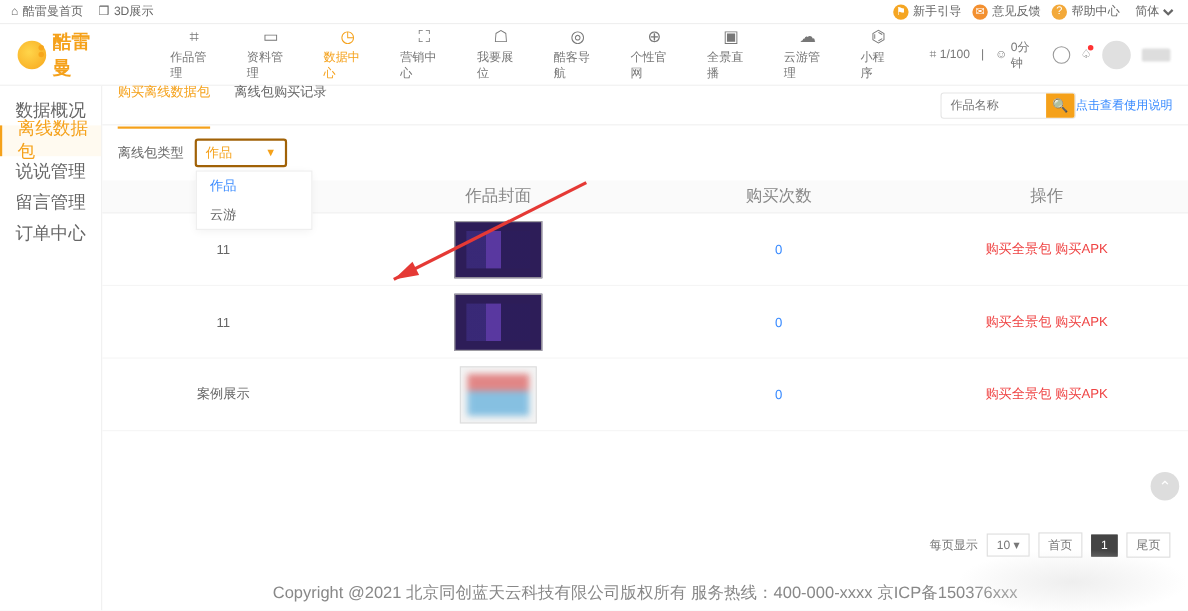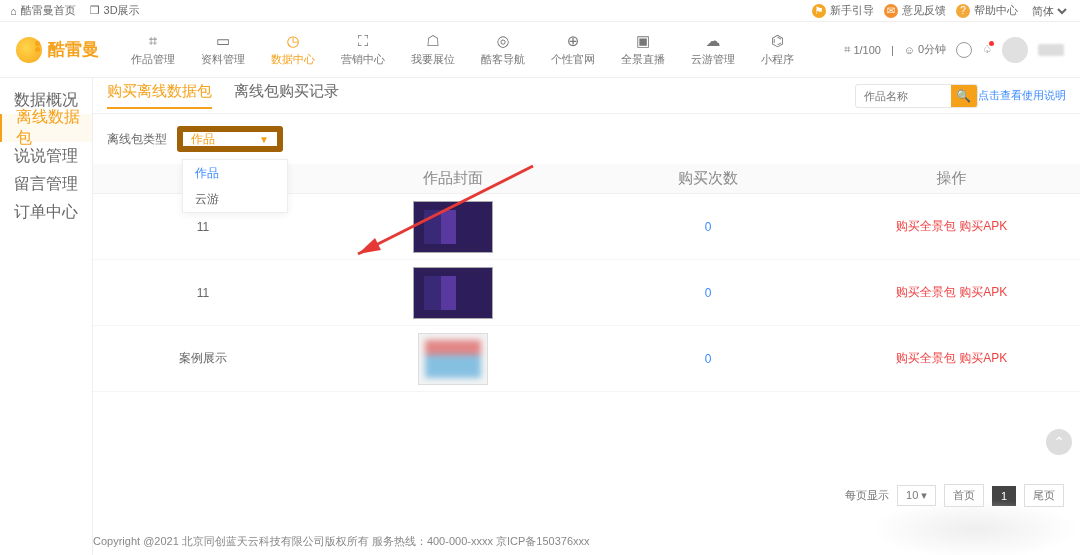--- a/index.html
+++ b/index.html
@@ -9,21 +9,21 @@
 .topbar { height:22px; background:#fff; border-bottom:1px solid #eee; display:flex; align-items:center; padding:0 10px; }
 .topbar .left { display:flex; gap:14px; align-items:center; }
 .topbar .left a { color:#666; font-size:11px; display:flex; align-items:center; gap:4px; }
 .topbar .right { margin-left:auto; display:flex; gap:10px; align-items:center; }
 .pill { display:flex; align-items:center; gap:4px; font-size:11px; color:#666; }
 .pill .dot { width:14px; height:14px; border-radius:50%; display:flex; align-items:center; justify-content:center; font-size:10px; color:#fff; }
 .dot.orange{background:#f5a623} .dot.orange2{background:#f39030} .dot.orange3{background:#f3a93a}
 .topbar select{border:none;font-size:11px;color:#666;background:transparent}
 
 
-.header { height:56px; background:#fff; border-bottom:1px solid #eee; display:flex; align-items:center; padding:0 16px; }
+.header { height:56px; background:#fff; border-bottom:1px solid #eee; display:flex; padding:0 16px;gap:24px; }
 .logo { display:flex; align-items:center; gap:6px; margin-right:26px; }
 .logo-mark { width:26px; height:26px; border-radius:50%; background:radial-gradient(circle at 40% 40%,#ffd54a,#f7a61c); position:relative;}
 .logo-mark::after{content:"";position:absolute;right:2px;top:10px;width:5px;height:5px;border-radius:50%;background:#f7a61c;box-shadow:0 -6px 0 #f7a61c}
 .logo-text { font-size:17px; color:#f5a11a; font-weight:600; }
 .nav { display:flex; gap:14px; }
 .nav-item { display:flex; flex-direction:column; align-items:center; gap:2px; font-size:11px; color:#777; cursor:pointer; padding:2px 6px;}
 .nav-item.active { color:#f5a11a; }
 .nav-item .ic { width:18px; height:18px; display:flex; align-items:center; justify-content:center; font-size:15px;}
 .header-right { margin-left:auto; display:flex; align-items:center; gap:10px; font-size:11px; color:#777;}
 .header-right .stat{display:flex;align-items:center;gap:3px}
@@ -36,30 +36,30 @@
 
 .shell{display:flex;height:477px}
 .sidebar{width:93px;background:#fff;border-right:1px solid #eee;padding-top:8px}
 .side-item{height:28px;display:flex;align-items:center;padding-left:14px;font-size:16px;color:#666;cursor:pointer}
 .side-item.active{color:#f5a11a;border-left:2px solid #f5a11a;background:#fffaf0}
 .main{flex:1;position:relative;background:#f7f7f7}
 
 
 .content{padding:0;background:#fff;margin:0;min-height:100%}
 .tabs-row{display:flex;align-items:center;height:36px;padding:0 14px;border-bottom:1px solid #f0f0f0}
-.tab{font-size:15px;color:#666;margin-right:22px;cursor:pointer;padding-bottom:6px}
+.tab{font-size:12px;color:#666;margin-right:22px;cursor:pointer;padding-bottom:23px}
 .tab.active{color:#f5a11a;border-bottom:2px solid #f5a11a}
 .searchwrap{margin-left:auto;display:flex;align-items:center;}
 .search{display:flex;align-items:center;border:1px solid #e5e5e5;border-radius:3px;height:24px;overflow:hidden}
 .search input{border:none;outline:none;width:95px;font-size:11px;padding:0 8px;color:#999}
 .search .btn{width:26px;height:24px;background:#f5a11a;color:#fff;display:flex;align-items:center;justify-content:center}
 .helplink{color:#3a8bff;font-size:11px}
 .filter-row{display:flex;align-items:center;gap:10px;padding:12px 14px}
 .filter-label{font-size:12px;color:#666}
-.sel{position:relative;width:106px;height:26px;border:6px solid #a16207;border-radius:3px;background:#fff;display:flex;align-items:center;padding:0 8px;font-size:12px;color:#f5a11a;cursor:pointer}
+.sel{position:relative;width:84px;height:26px;border:2px solid #a16207;border-radius:3px;background:#fff;display:flex;align-items:center;padding:0 8px;font-size:12px;color:#f5a11a;cursor:pointer}
 .sel .caret{margin-left:auto;color:#f5a11a;font-size:10px}
 .dropdown{position:absolute;top:27px;left:-1px;width:106px;background:#fff;border:1px solid #eee;box-shadow:0 2px 8px rgba(0,0,0,.06);z-index:5}
 .dd-item{height:26px;display:flex;align-items:center;padding:0 12px;font-size:12px;color:#666;cursor:pointer}
 .dd-item.sel-active{color:#3a8bff}
 
 
 .tbl-head{display:flex;background:#fafafa;height:30px;align-items:center;color:#888;font-size:15px;border-bottom:1px solid #f0f0f0}
 .col-name{flex:0 0 220px;text-align:center}
 .col-cover{flex:0 0 280px;text-align:center}
 .col-count{flex:0 0 230px;text-align:center}
@@ -72,21 +72,21 @@
 .cover.c3::before{inset:6px;background:linear-gradient(180deg,#e07b7b 0 40%,#7bbbe0 40% 100%);filter:blur(3px)}
 .oplink{color:#ef4444;cursor:pointer}
 .count0{color:#3a8bff}
 
 
 .pager{position:absolute;right:16px;bottom:48px;display:flex;align-items:center;gap:8px;font-size:11px;color:#777;filter:blur(.4px)}
 .pager .box{border:1px solid #ddd;padding:3px 8px;background:#fff}
 .pager .pg1{background:#444;color:#fff;border-color:#444}
 
 
-.footer{position:absolute;bottom:6px;left:0;right:0;font-size:11px;color:#888}
+.footer{position:absolute;bottom:6px;left:0;right:0;text-align:center;font-size:15px;color:#888}
 
 
 .arrow-svg{position:absolute;top:80px;left:170px;width:280px;height:110px;pointer-events:none;z-index:20}
 
 
 .watermark{position:absolute;right:0;bottom:-4px;width:210px;height:60px;background:radial-gradient(ellipse at center,#eaeaea 0%,rgba(234,234,234,0) 70%);opacity:.8;pointer-events:none}
 
 
 .totop{position:absolute;right:8px;bottom:100px;width:26px;height:26px;border-radius:50%;background:#ddd;display:flex;align-items:center;justify-content:center;color:#fff;font-size:14px}
 

